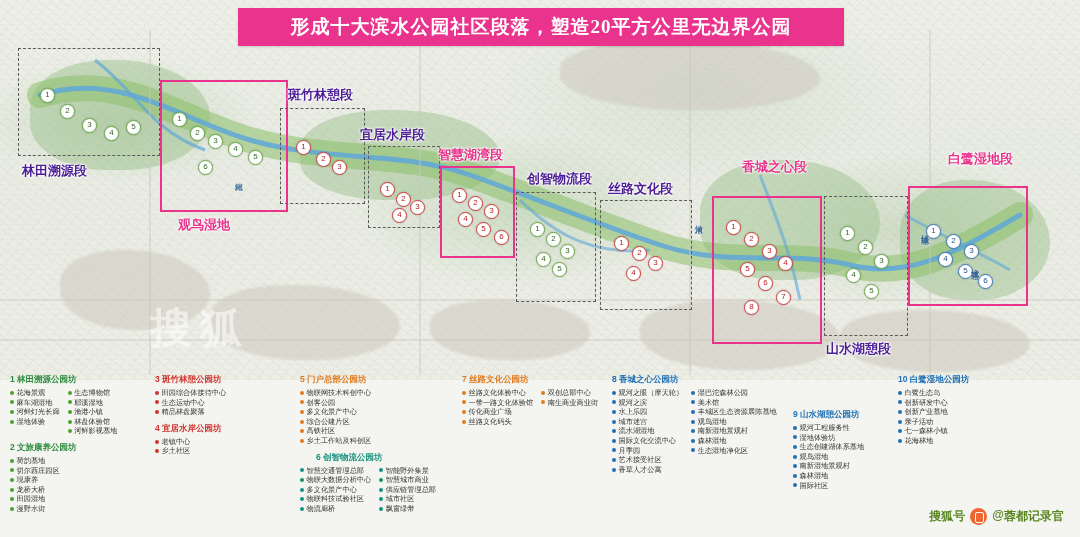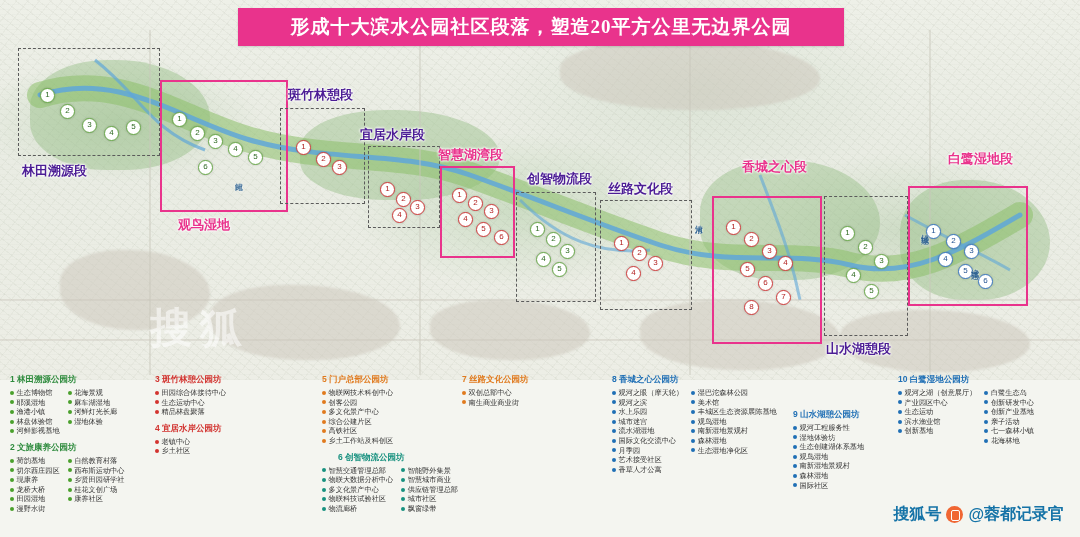--- a/index.html
+++ b/index.html
@@ -200,23 +200,22 @@
   .dot.orange { background: #e07a1e; }
   .dot.blue { background: #1f6fb5; }
   .dot.teal { background: #17917f; }
 
   
   .watermark {
     position: absolute;
     right: 16px;
     bottom: 12px;
     display: flex;
-    align-items: center;
-    color: #0369a1;
-    font-size: 16px;
+    color: #4d7c0f;
+    font-size: 12px;
     font-weight: bold;
     font-family: "Liberation Sans", sans-serif;
     opacity: 0.92;
   }
   .wm-logo {
     width: 17px; height: 17px;
     border-radius: 50%;
     background: #f05a23;
     margin: 0 5px;
     position: relative;
@@ -386,55 +385,55 @@
     <div class="legend-col" style="left:10px; width:140px;">
       <div class="legend-group">
         <div class="legend-head green">
           <span>1</span>
           <span>林田溯源公园坊</span>
         </div>
         <div class="legend-items">
           <div class="legend-sub">
             <div class="legend-item">
                 <i class="dot green"></i>
+                <span>花海景观</span>
+              </div>
+            <div class="legend-item">
+                <i class="dot green"></i>
+                <span>麻车湖湿地</span>
+              </div>
+            <div class="legend-item">
+                <i class="dot green"></i>
+                <span>河鲜灯光长廊</span>
+              </div>
+            <div class="legend-item">
+                <i class="dot green"></i>
+                <span>湿地体验</span>
+              </div>
+          </div>
+          <div class="legend-sub">
+            <div class="legend-item">
+                <i class="dot green"></i>
                 <span>生态博物馆</span>
               </div>
             <div class="legend-item">
                 <i class="dot green"></i>
                 <span>耶溪湿地</span>
               </div>
             <div class="legend-item">
                 <i class="dot green"></i>
                 <span>渔港小镇</span>
               </div>
             <div class="legend-item">
                 <i class="dot green"></i>
                 <span>林盘体验馆</span>
               </div>
             <div class="legend-item">
                 <i class="dot green"></i>
                 <span>河鲜影视基地</span>
-              </div>
-          </div>
-          <div class="legend-sub">
-            <div class="legend-item">
-                <i class="dot green"></i>
-                <span>花海景观</span>
-              </div>
-            <div class="legend-item">
-                <i class="dot green"></i>
-                <span>麻车湖湿地</span>
-              </div>
-            <div class="legend-item">
-                <i class="dot green"></i>
-                <span>河鲜灯光长廊</span>
-              </div>
-            <div class="legend-item">
-                <i class="dot green"></i>
-                <span>湿地体验</span>
               </div>
           </div>
         </div>
       </div>
 
       <div class="legend-group">
         <div class="legend-head green">
           <span>2</span>
           <span>文旅康养公园坊</span>
         </div>
@@ -458,42 +457,20 @@
               </div>
             <div class="legend-item">
                 <i class="dot green"></i>
                 <span>田园湿地</span>
               </div>
             <div class="legend-item">
                 <i class="dot green"></i>
                 <span>漫野水街</span>
               </div>
           </div>
-          <div class="legend-sub">
-            <div class="legend-item">
-                <i class="dot green"></i>
-                <span>自然教育村落</span>
-              </div>
-            <div class="legend-item">
-                <i class="dot green"></i>
-                <span>西布斯运动中心</span>
-              </div>
-            <div class="legend-item">
-                <i class="dot green"></i>
-                <span>乡贤田园研学社</span>
-              </div>
-            <div class="legend-item">
-                <i class="dot green"></i>
-                <span>桂花文创广场</span>
-              </div>
-            <div class="legend-item">
-                <i class="dot green"></i>
-                <span>康养社区</span>
-              </div>
-          </div>
         </div>
       </div>
     </div>
 
     <div class="legend-col" style="left:155px; width:140px;">
       <div class="legend-group">
         <div class="legend-head red">
           <span>3</span>
           <span>斑竹林憩公园坊</span>
         </div>
@@ -528,21 +505,21 @@
               </div>
             <div class="legend-item">
                 <i class="dot red"></i>
                 <span>乡土社区</span>
               </div>
           </div>
         </div>
       </div>
     </div>
 
-    <div class="legend-col" style="left:300px; width:160px;margin-left:22px;">
+    <div class="legend-col" style="left:300px; width:160px;">
       <div class="legend-group">
         <div class="legend-head orange">
           <span>5</span>
           <span>门户总部公园坊</span>
         </div>
         <div class="legend-items">
           <div class="legend-sub">
             <div class="legend-item">
                 <i class="dot orange"></i>
                 <span>物联网技术科创中心</span>
@@ -628,20 +605,38 @@
     <div class="legend-col" style="left:462px; width:150px;">
       <div class="legend-group">
         <div class="legend-head orange">
           <span>7</span>
           <span>丝路文化公园坊</span>
         </div>
         <div class="legend-items">
           <div class="legend-sub">
             <div class="legend-item">
                 <i class="dot orange"></i>
+                <span>丝路文化体验中心</span>
+              </div>
+            <div class="legend-item">
+                <i class="dot orange"></i>
+                <span>一带一路文化体验馆</span>
+              </div>
+            <div class="legend-item">
+                <i class="dot orange"></i>
+                <span>传化商业广场</span>
+              </div>
+            <div class="legend-item">
+                <i class="dot orange"></i>
+                <span>丝路文化码头</span>
+              </div>
+          </div>
+          <div class="legend-sub">
+            <div class="legend-item">
+                <i class="dot orange"></i>
                 <span>双创总部中心</span>
               </div>
             <div class="legend-item">
                 <i class="dot orange"></i>
                 <span>南生商业商业街</span>
               </div>
           </div>
         </div>
       </div>
     </div>
@@ -766,42 +761,20 @@
       </div>
     </div>
 
     <div class="legend-col" style="left:898px; width:175px;">
       <div class="legend-group">
         <div class="legend-head blue">
           <span>10</span>
           <span>白鹭湿地公园坊</span>
         </div>
         <div class="legend-items">
-          <div class="legend-sub">
-            <div class="legend-item">
-                <i class="dot blue"></i>
-                <span>观河之湖（创意展厅）</span>
-              </div>
-            <div class="legend-item">
-                <i class="dot blue"></i>
-                <span>产业园区中心</span>
-              </div>
-            <div class="legend-item">
-                <i class="dot blue"></i>
-                <span>生态运动</span>
-              </div>
-            <div class="legend-item">
-                <i class="dot blue"></i>
-                <span>滨水渔业馆</span>
-              </div>
-            <div class="legend-item">
-                <i class="dot blue"></i>
-                <span>创新基地</span>
-              </div>
-          </div>
           <div class="legend-sub">
             <div class="legend-item">
                 <i class="dot blue"></i>
                 <span>白鹭生态岛</span>
               </div>
             <div class="legend-item">
                 <i class="dot blue"></i>
                 <span>创新研发中心</span>
               </div>
             <div class="legend-item">

